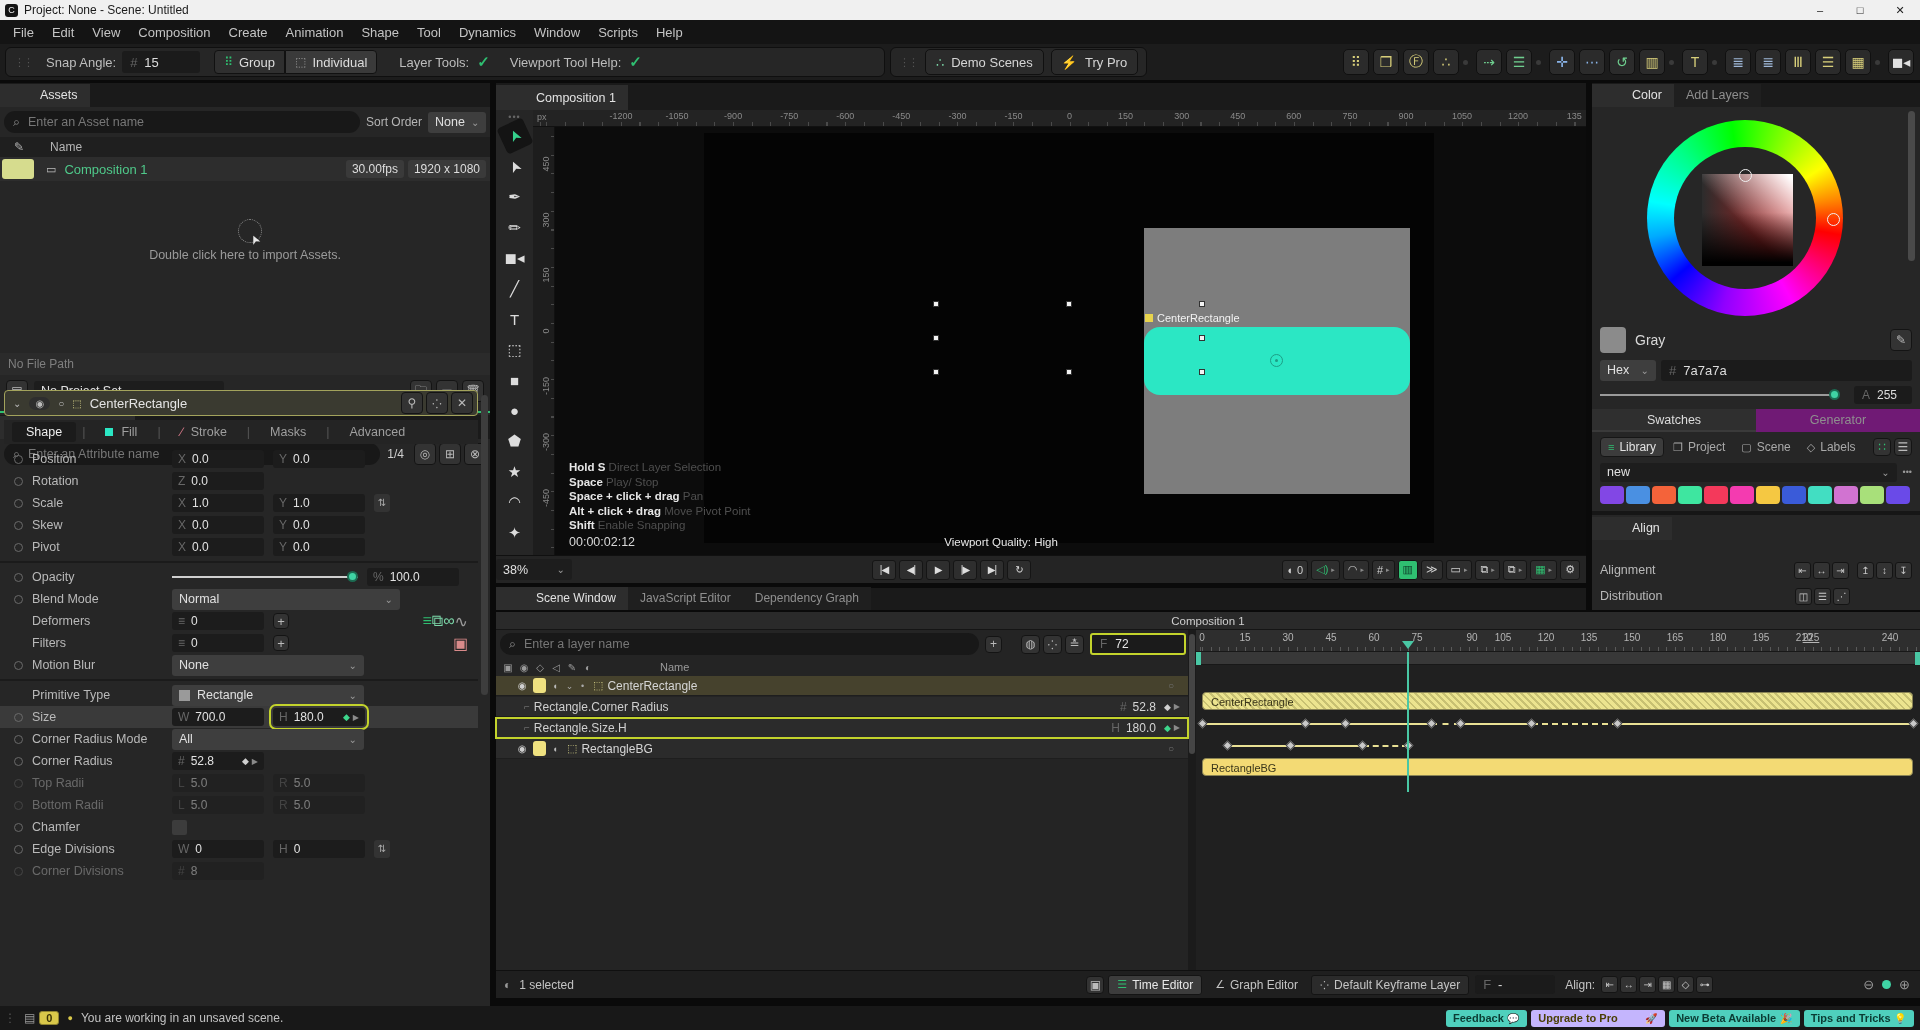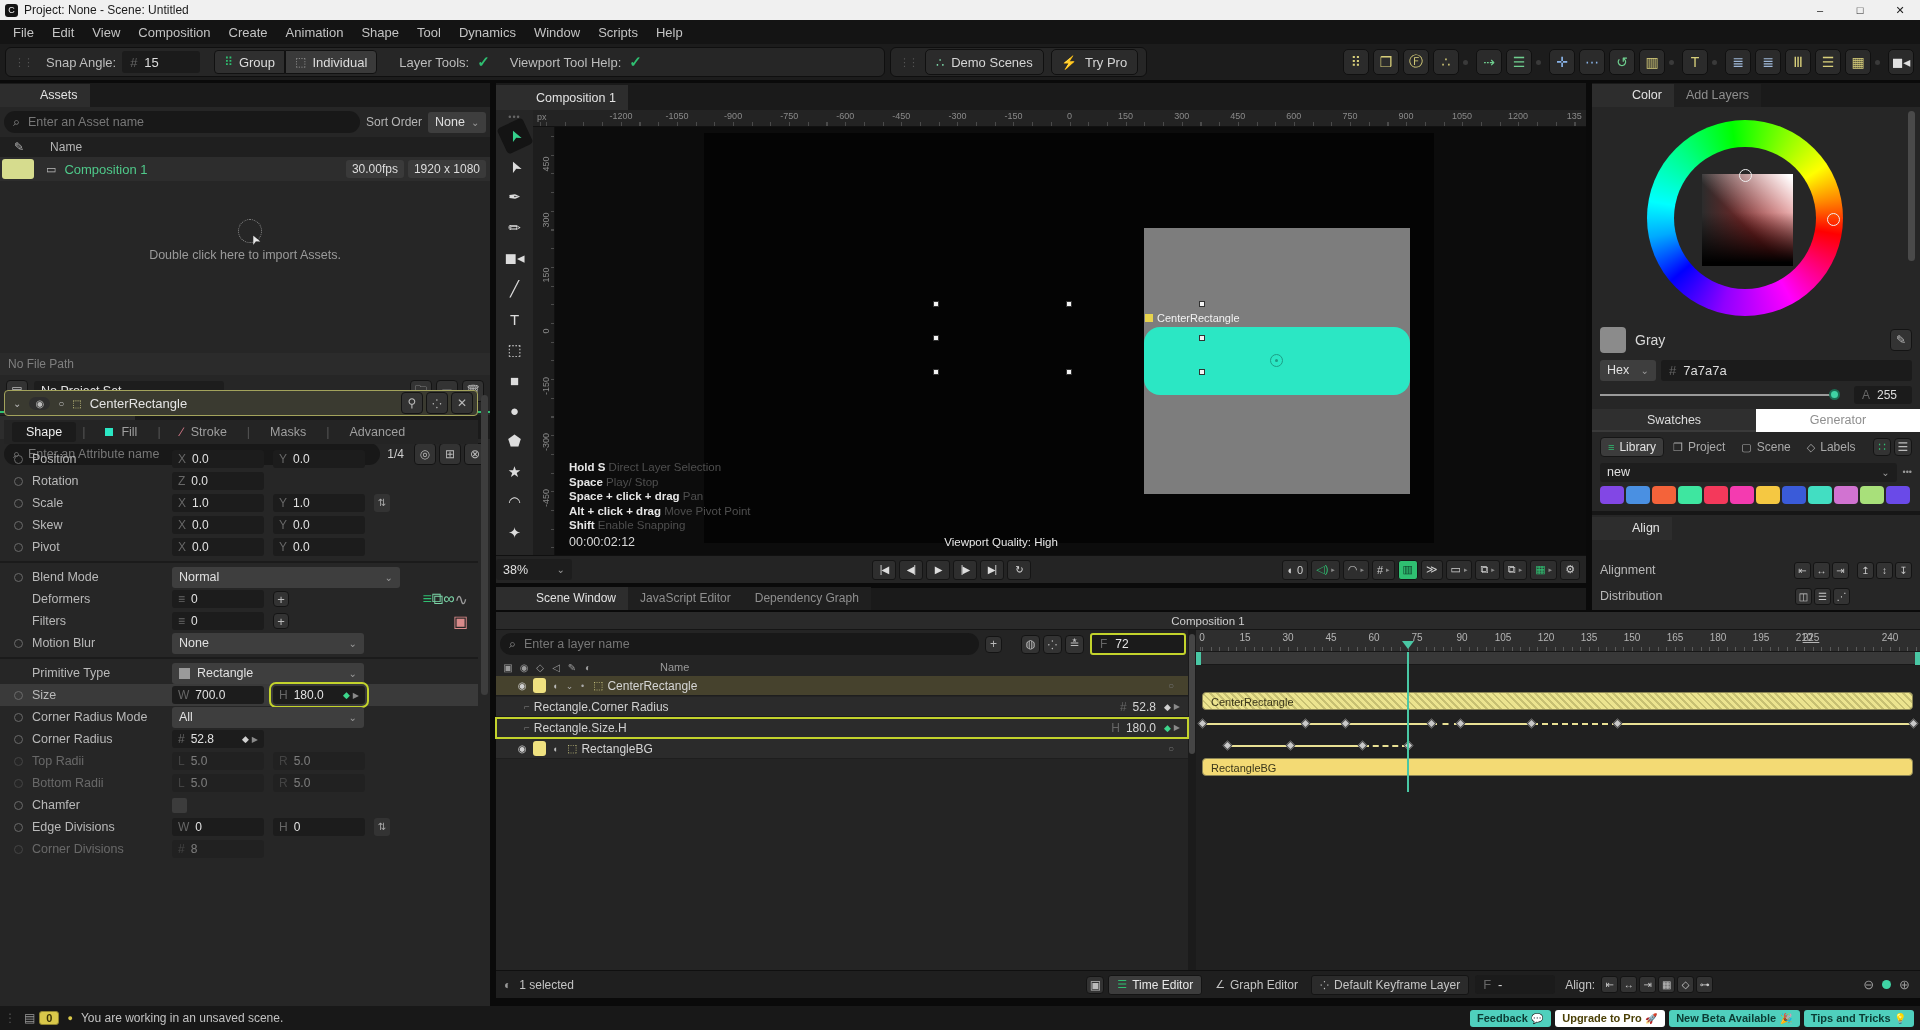--- a/index.html
+++ b/index.html
@@ -96,21 +96,21 @@
   #wheel{position:absolute;left:55px;top:37px;width:196px;height:196px;border-radius:50%;
     background:conic-gradient(from 100deg,#ff0000,#ff00ff 14%,#9000ff 26%,#0000ff 36%,#00aaff 44%,#00ffff 50%,#00ff88 60%,#00ff00 70%,#aaff00 82%,#ffff00 88%,#ff8800 94%,#ff0000);}
   #wheel::after{content:"";position:absolute;inset:27px;border-radius:50%;background:#262626;}
   #svsq{position:absolute;left:110px;top:91px;width:91px;height:92px;
     background:linear-gradient(to top,#000 4%,rgba(0,0,0,0) 58%),linear-gradient(to top right,rgba(255,255,255,0) 45%,#fff 97%),linear-gradient(to right,#2c2c2c,#c22020);}
   .csel{position:absolute;width:13px;height:13px;border:1.5px solid #f0f0f0;border-radius:50%;}
   #rscroll{position:absolute;right:5px;top:28px;width:7px;height:150px;background:#4a4a4a;border-radius:4px;}
   .crow{position:absolute;left:8px;right:8px;display:flex;align-items:center;}
   .swatchbox{width:26px;height:26px;background:#8b8b8b;border-radius:4px;margin-right:9px;}
   .subtabs{position:absolute;left:0;right:0;display:flex;height:23px;background:#1f1f1f;}
-  .subtab{flex:1;text-align:center;font-size:12.5px;color:#8f8f8f;line-height:23px;background:#ffffff;}
+  .subtab{flex:1;text-align:center;font-size:12.5px;color:#8f8f8f;line-height:23px;background:#701a75;}
   .subtab.active{background:#2f2f2f;color:#ddd;border-bottom:2px solid #3a3a3a;}
   .libbtn{display:flex;align-items:center;font-size:12px;color:#a9a9a9;padding:2px 7px;border-radius:4px;margin-right:2px;}
   .libbtn.active{background:#3c3c3c;color:#e2e2e2;border:1px solid #161616;}
   .libbtn .ig{margin-right:5px;font-size:11px;}
   .swsq{width:24px;height:18px;border-radius:4px;margin-right:2.5px;}
   .alnbtn{width:17px;height:17px;background:#333;border:1px solid #141414;border-radius:3px;color:#c9c9c9;font-size:10px;display:flex;align-items:center;justify-content:center;margin-left:2px;}
   
   #tl-tabs{left:496px;top:588px;width:1090px;height:22px;}
   #timeline{left:496px;top:612px;width:1424px;height:386px;background:#242424;}
   #tl-head{position:absolute;left:0;top:0;width:1424px;height:18px;background:#2a2a2a;font-size:11.5px;color:#cfcfcf;text-align:center;line-height:18px;border-bottom:1px solid #151515;}
@@ -396,20 +396,32 @@
           <div style="display: inline;">0.0</div>
         </div>
         <div class="afield">
           <div class="pfx" style="display: inline;">Y</div>
           <div style="display: inline;">0.0</div>
         </div>
       </div>
       <div class="asep"></div>
       <div class="arow">
         <div class="adot"></div>
+        <div class="albl">Opacity</div>
+        <div class="slider">
+          <div class="trk"></div>
+          <div class="knob"></div>
+        </div>
+        <div class="afield">
+          <div class="pfx">%</div>
+          <div>100.0</div>
+        </div>
+      </div>
+      <div class="arow">
+        <div class="adot"></div>
         <div class="albl">Blend Mode</div>
         <div class="dd" style="width: 228px;">
           <div>Normal</div>
           <div class="car">⌄</div>
         </div>
       </div>
       <div class="arow">
         <div class="adot none"></div>
         <div class="albl">Deformers</div>
         <div class="afield">
@@ -843,21 +855,21 @@
       <div class="thumb"></div>
     </div>
   <div id="tracks">
     <div id="tl-ruler">
         <div class="trnum" style="left: 6px;">0</div>
         <div class="trnum" style="left: 49.005px;">15</div>
         <div class="trnum" style="left: 92.01px;">30</div>
         <div class="trnum" style="left: 135.015px;">45</div>
         <div class="trnum" style="left: 178.02px;">60</div>
         <div class="trnum" style="left: 221.025px;">75</div>
-        <div class="trnum" style="left: 266px;">90</div>
+        <div class="trnum" style="left: 276px;">90</div>
         <div class="trnum" style="left: 307.035px;">105</div>
         <div class="trnum" style="left: 350.04px;">120</div>
         <div class="trnum" style="left: 393.045px;">135</div>
         <div class="trnum" style="left: 436.05px;">150</div>
         <div class="trnum" style="left: 479.055px;">165</div>
         <div class="trnum" style="left: 522.06px;">180</div>
         <div class="trnum" style="left: 565.065px;">195</div>
         <div class="trnum" style="left: 608.07px;">210</div>
         <div class="trnum" style="left: 615px; text-decoration: underline;">225</div>
         <div class="trnum" style="left: 694.08px;">240</div>
@@ -936,21 +948,21 @@
   <span style="color:#555;margin-left:4px">⋮</span>
   <span style="margin-left:8px;color:#9a9a9a">▤</span>
   <span id="badge0">0</span>
   <span style="color:#d9c84a;font-size:9px;margin-right:8px">●</span>
   <span>You are working in an unsaved scene.</span>
   <div style="margin-left:auto;display:flex;margin-right:6px" id="sbbtns">
       <div class="sbtn" style="background: rgb(79, 208, 189); color: rgb(11, 59, 51);">
         <div style="display: inline;">Feedback</div>
         <div style="display: inline; margin-left: 4px; font-size: 10px;">💬</div>
       </div>
-      <div class="sbtn" style="background: #ffffff; color: rgb(74, 63, 5);">
+      <div class="sbtn" style="background: #c4b5fd; color: rgb(74, 63, 5); gap: 24px;">
         <div style="display: inline;">Upgrade to Pro</div>
         <div style="display: inline; margin-left: 4px; font-size: 10px;">🚀</div>
       </div>
       <div class="sbtn" style="background: rgb(79, 208, 189); color: rgb(11, 59, 51);">
         <div style="display: inline;">New Beta Available</div>
         <div style="display: inline; margin-left: 4px; font-size: 10px;">🎉</div>
       </div>
       <div class="sbtn" style="background: rgb(79, 208, 189); color: rgb(11, 59, 51);">
         <div style="display: inline;">Tips and Tricks</div>
         <div style="display: inline; margin-left: 4px; font-size: 10px;">💡</div>

